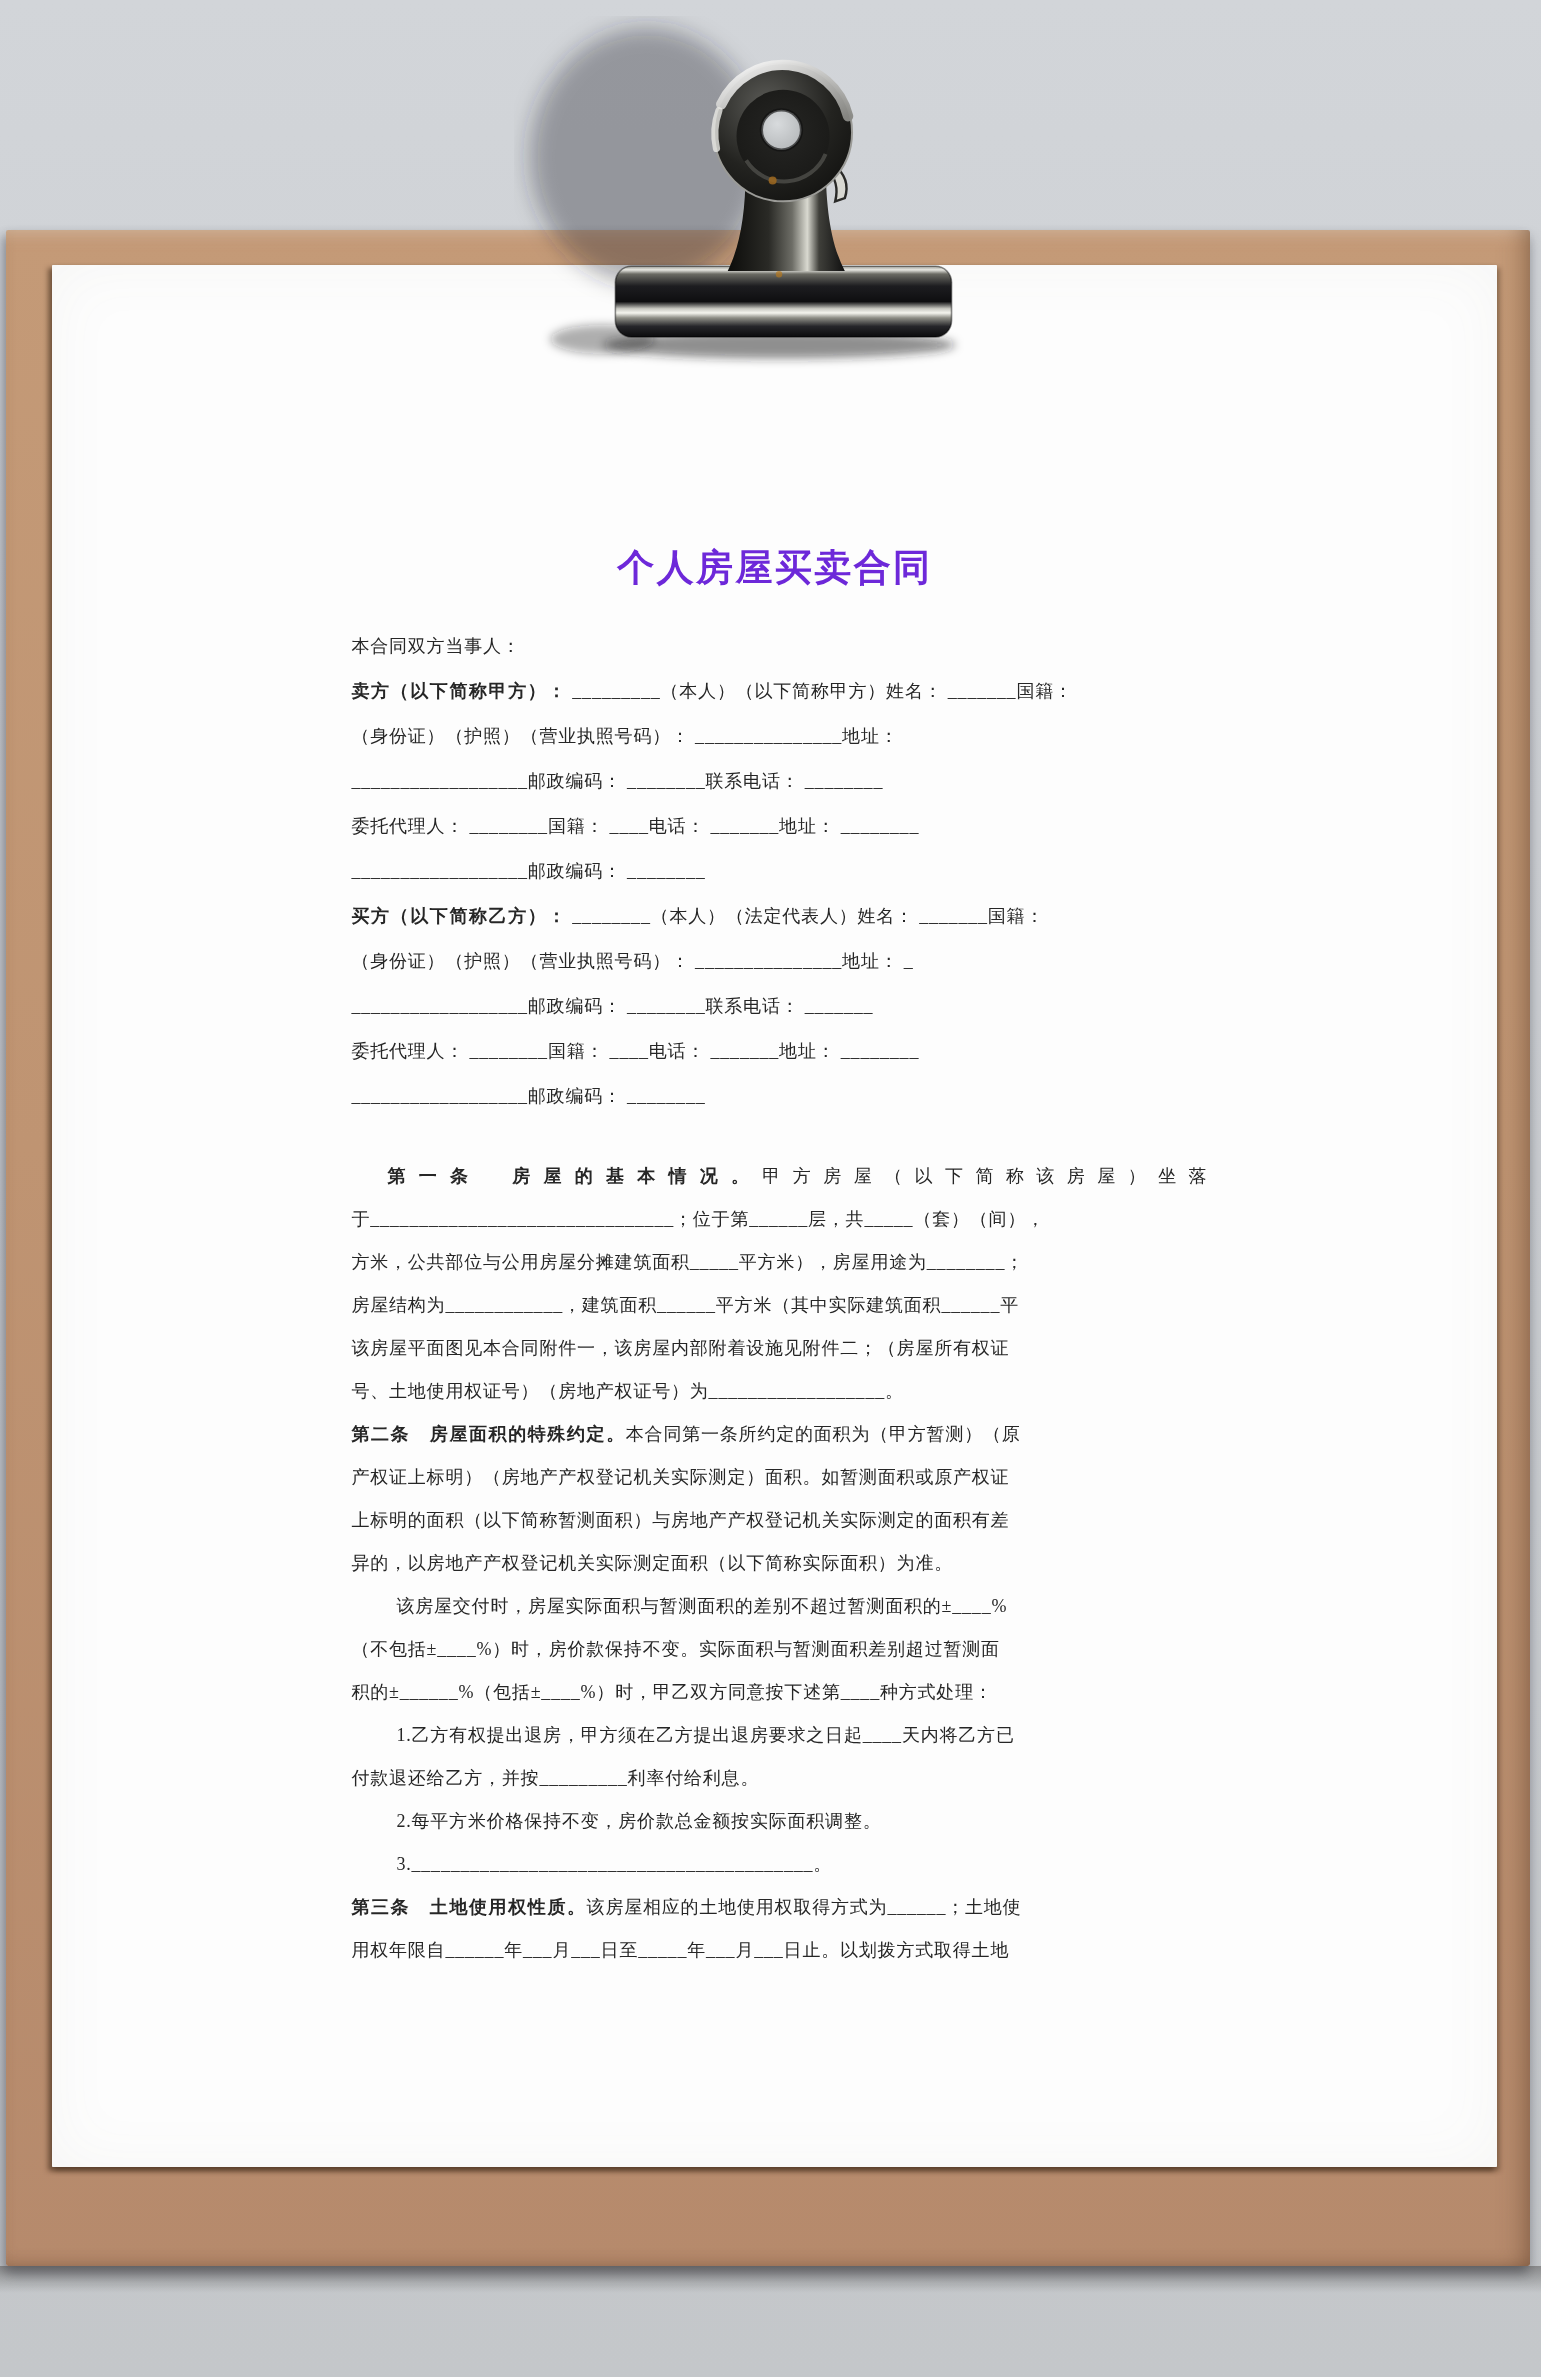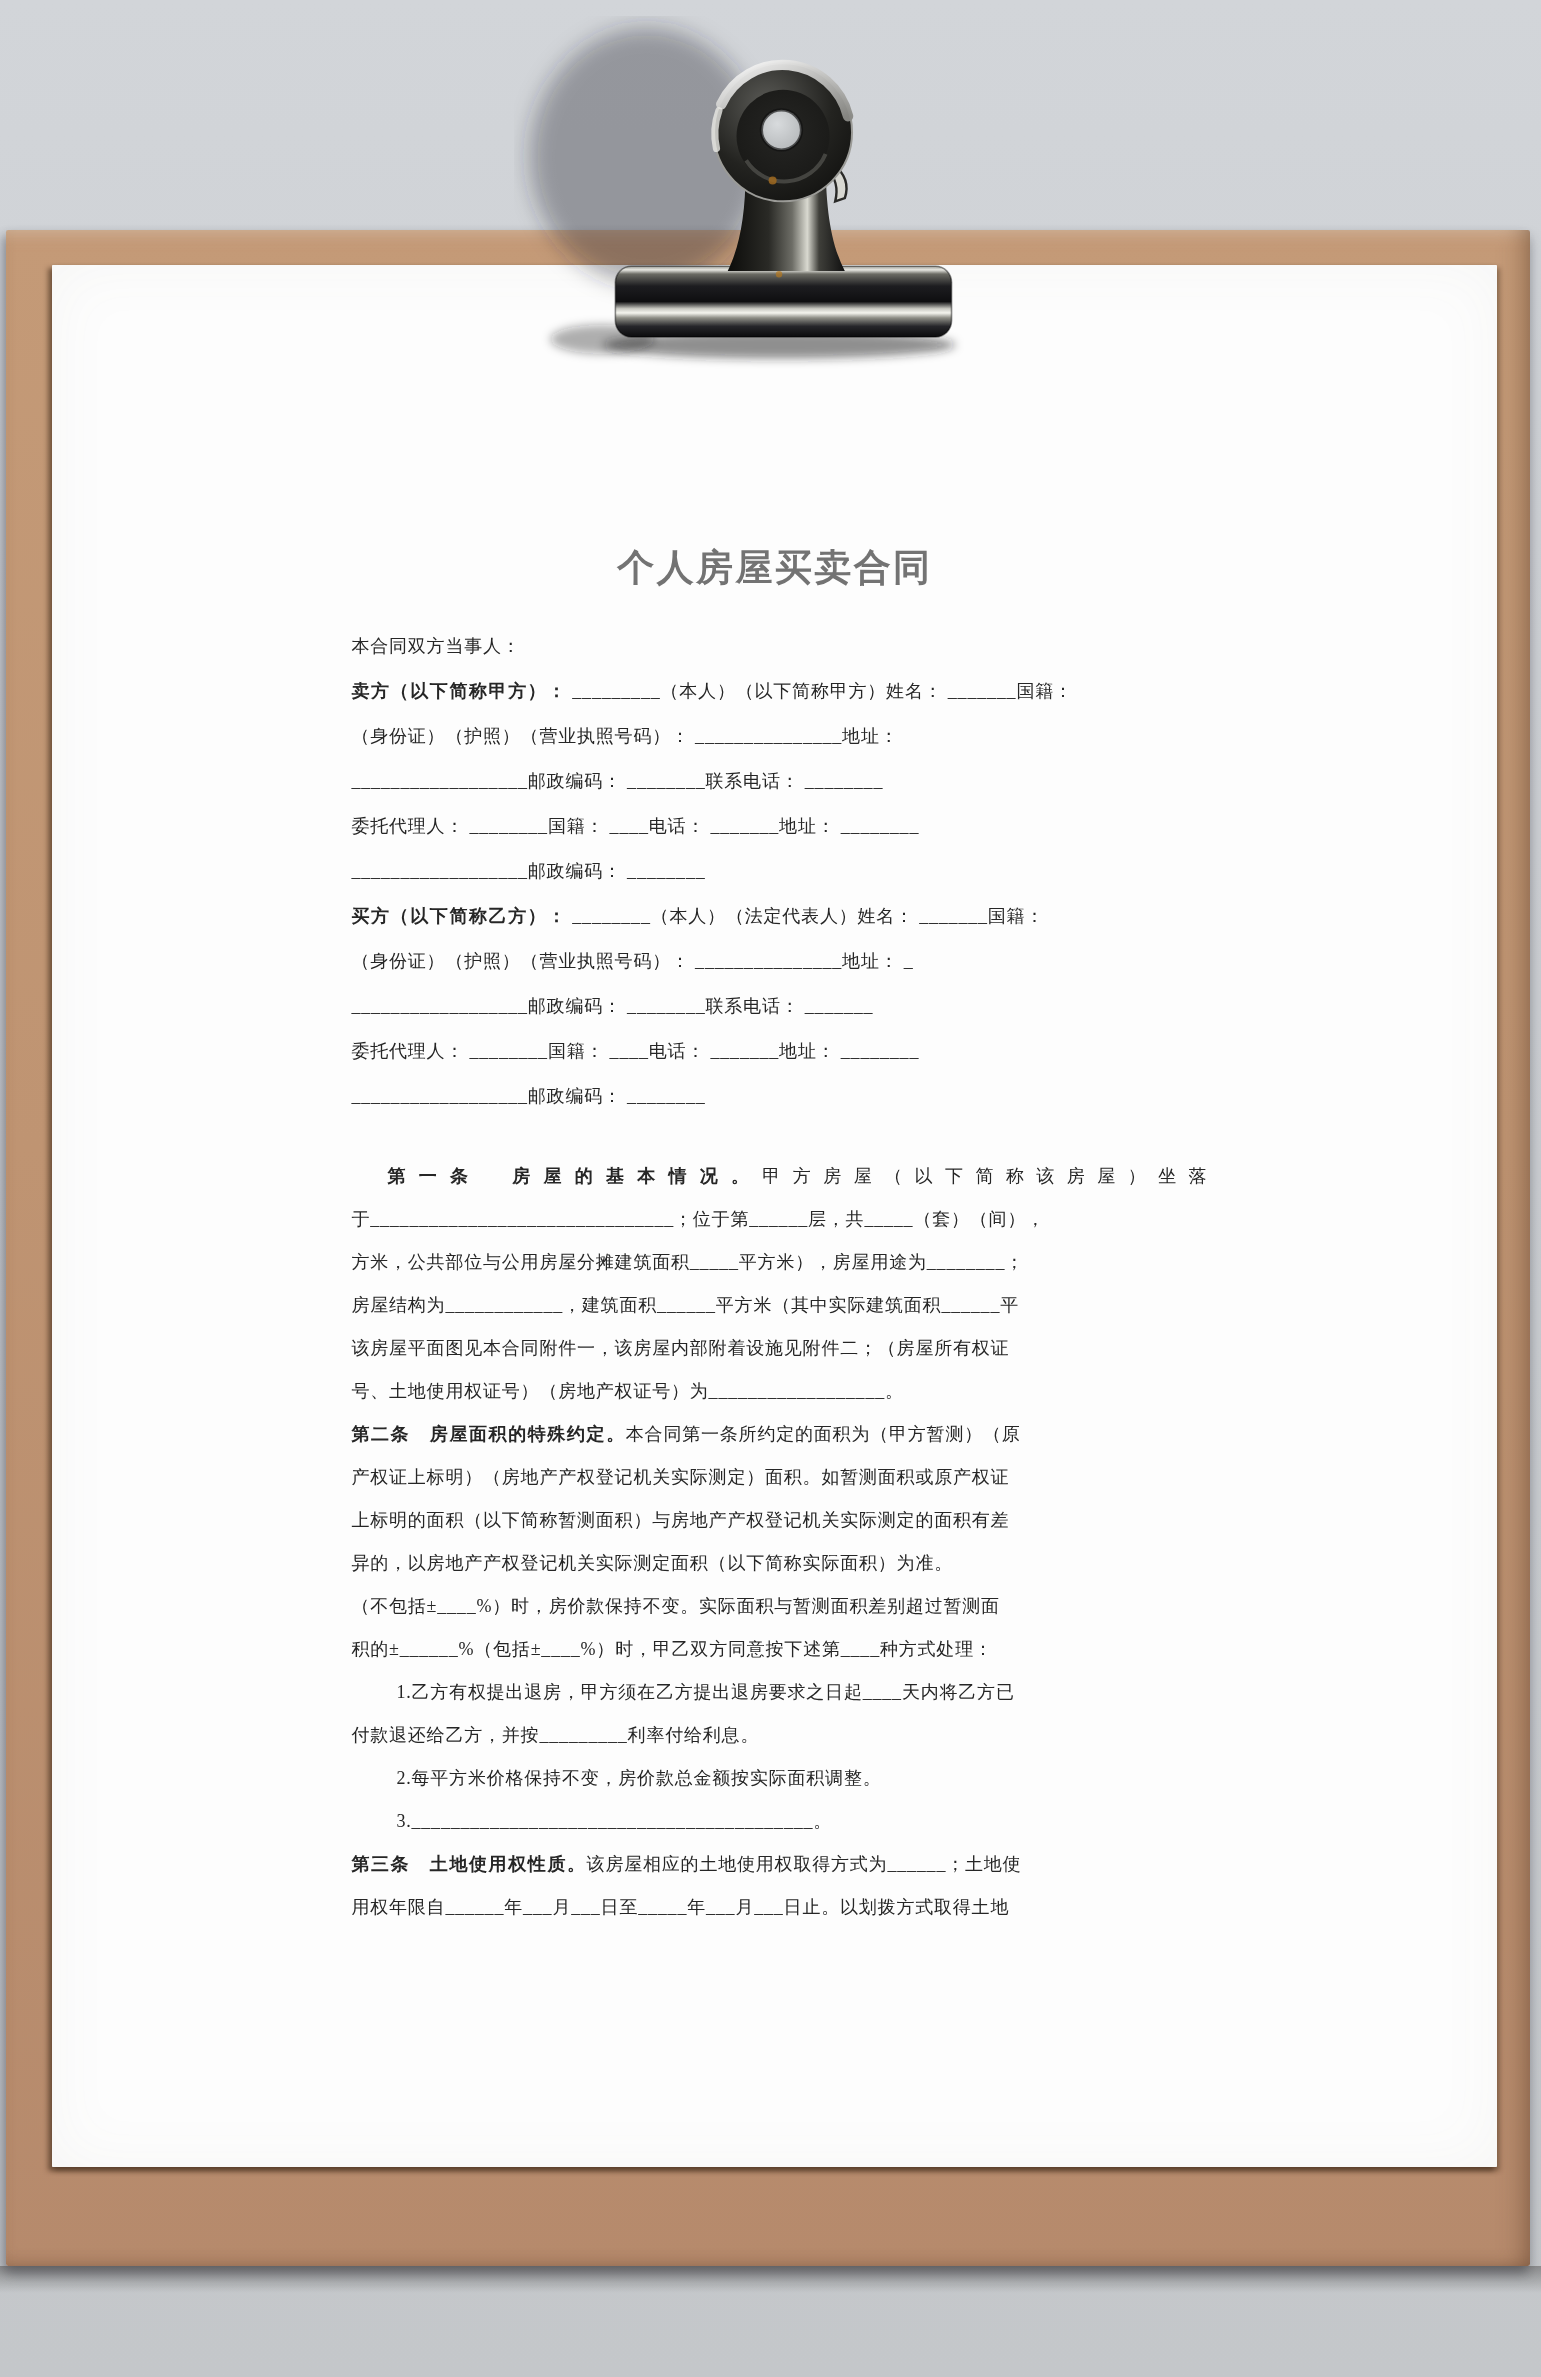--- a/index.html
+++ b/index.html
@@ -20,21 +20,21 @@
                   -4px 5.6px 9.6px rgba(70,70,80,.30),
                   0 8px 13px rgba(55,55,62,.35);}
   
   .paper{position:absolute;left:46px;top:35px;width:1445px;height:1902px;
        background:#fdfdfd;border-radius:0.8px;
        box-shadow:-3.2px 3.2px 5.6px rgba(45,28,14,.5),
                   2.4px 3.2px 5.6px rgba(45,28,14,.35),
                   inset 0 0 64px rgba(120,110,100,.05);}
   .title{margin:0;padding-top:283px;text-align:center;
        font-family:"Liberation Sans",sans-serif;font-weight:700;
-       font-size:37px;line-height:40px;color:#737373;letter-spacing:2.4px;}
+       font-size:37px;line-height:40px;color:#6d28d9;letter-spacing:2.4px;}
   .doc{width:856px;margin:36px 0 0 299px;color:#262626;font-size:18px;letter-spacing:0.8px;}
   .doc .line{white-space:nowrap;}
   .party .line{height:45px;line-height:45px;}
   .articles{margin-top:36px;}
   .articles .line{height:43px;line-height:43px;}
   .line.ind{padding-left:45px;}
   .line.just{white-space:normal;text-align:justify;text-align-last:justify;margin-left:36px;}
   .b{font-weight:700;font-family:"Liberation Sans",sans-serif;letter-spacing:1.6px;}
   
   .clip{position:absolute;left:514px;top:16px;width:498px;height:353px;}
@@ -65,20 +65,21 @@
             <div class="line just"><span class="b">第一条　房屋的基本情况。</span><span>甲方房屋（以下简称该房屋）坐落</span></div>
             <div class="line"><span>于_______________________________；位于第______层，共_____（套）（间），</span></div>
             <div class="line"><span>方米，公共部位与公用房屋分摊建筑面积_____平方米），房屋用途为________；</span></div>
             <div class="line"><span>房屋结构为____________，建筑面积______平方米（其中实际建筑面积______平</span></div>
             <div class="line"><span>该房屋平面图见本合同附件一，该房屋内部附着设施见附件二；（房屋所有权证</span></div>
             <div class="line"><span>号、土地使用权证号）（房地产权证号）为__________________。</span></div>
             <div class="line"><span class="b">第二条　房屋面积的特殊约定。</span><span>本合同第一条所约定的面积为（甲方暂测）（原</span></div>
             <div class="line"><span>产权证上标明）（房地产产权登记机关实际测定）面积。如暂测面积或原产权证</span></div>
             <div class="line"><span>上标明的面积（以下简称暂测面积）与房地产产权登记机关实际测定的面积有差</span></div>
             <div class="line"><span>异的，以房地产产权登记机关实际测定面积（以下简称实际面积）为准。</span></div>
+            <div class="line ind"><span>该房屋交付时，房屋实际面积与暂测面积的差别不超过暂测面积的±____%</span></div>
             <div class="line"><span>（不包括±____%）时，房价款保持不变。实际面积与暂测面积差别超过暂测面</span></div>
             <div class="line"><span>积的±______%（包括±____%）时，甲乙双方同意按下述第____种方式处理：</span></div>
             <div class="line ind"><span>1.乙方有权提出退房，甲方须在乙方提出退房要求之日起____天内将乙方已</span></div>
             <div class="line"><span>付款退还给乙方，并按_________利率付给利息。</span></div>
             <div class="line ind"><span>2.每平方米价格保持不变，房价款总金额按实际面积调整。</span></div>
             <div class="line ind"><span>3._________________________________________。</span></div>
             <div class="line"><span class="b">第三条　土地使用权性质。</span><span>该房屋相应的土地使用权取得方式为______；土地使</span></div>
             <div class="line"><span>用权年限自______年___月___日至_____年___月___日止。以划拨方式取得土地</span></div>
           </div>
       </div>

